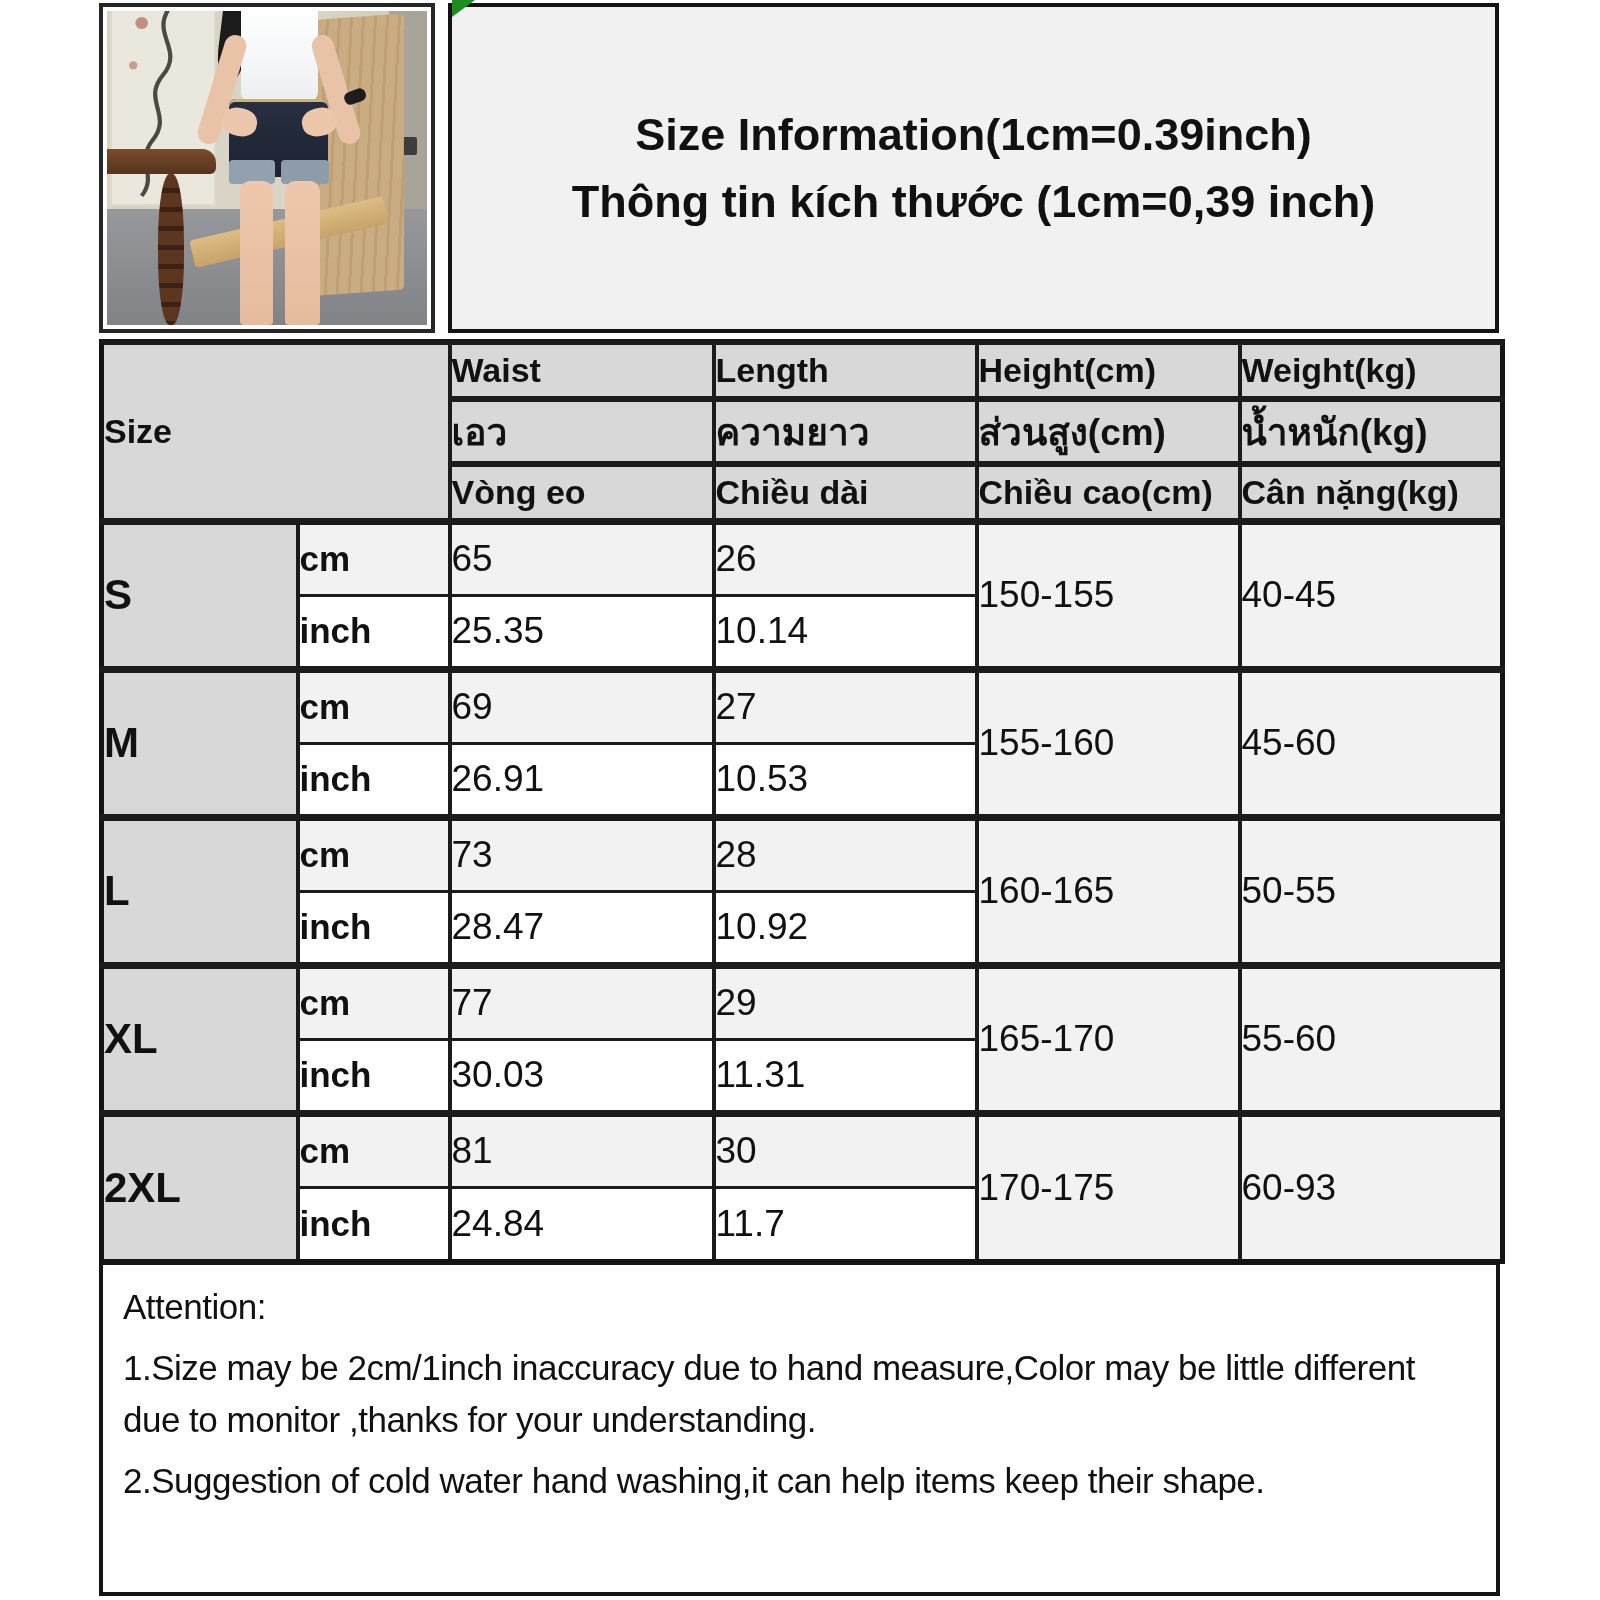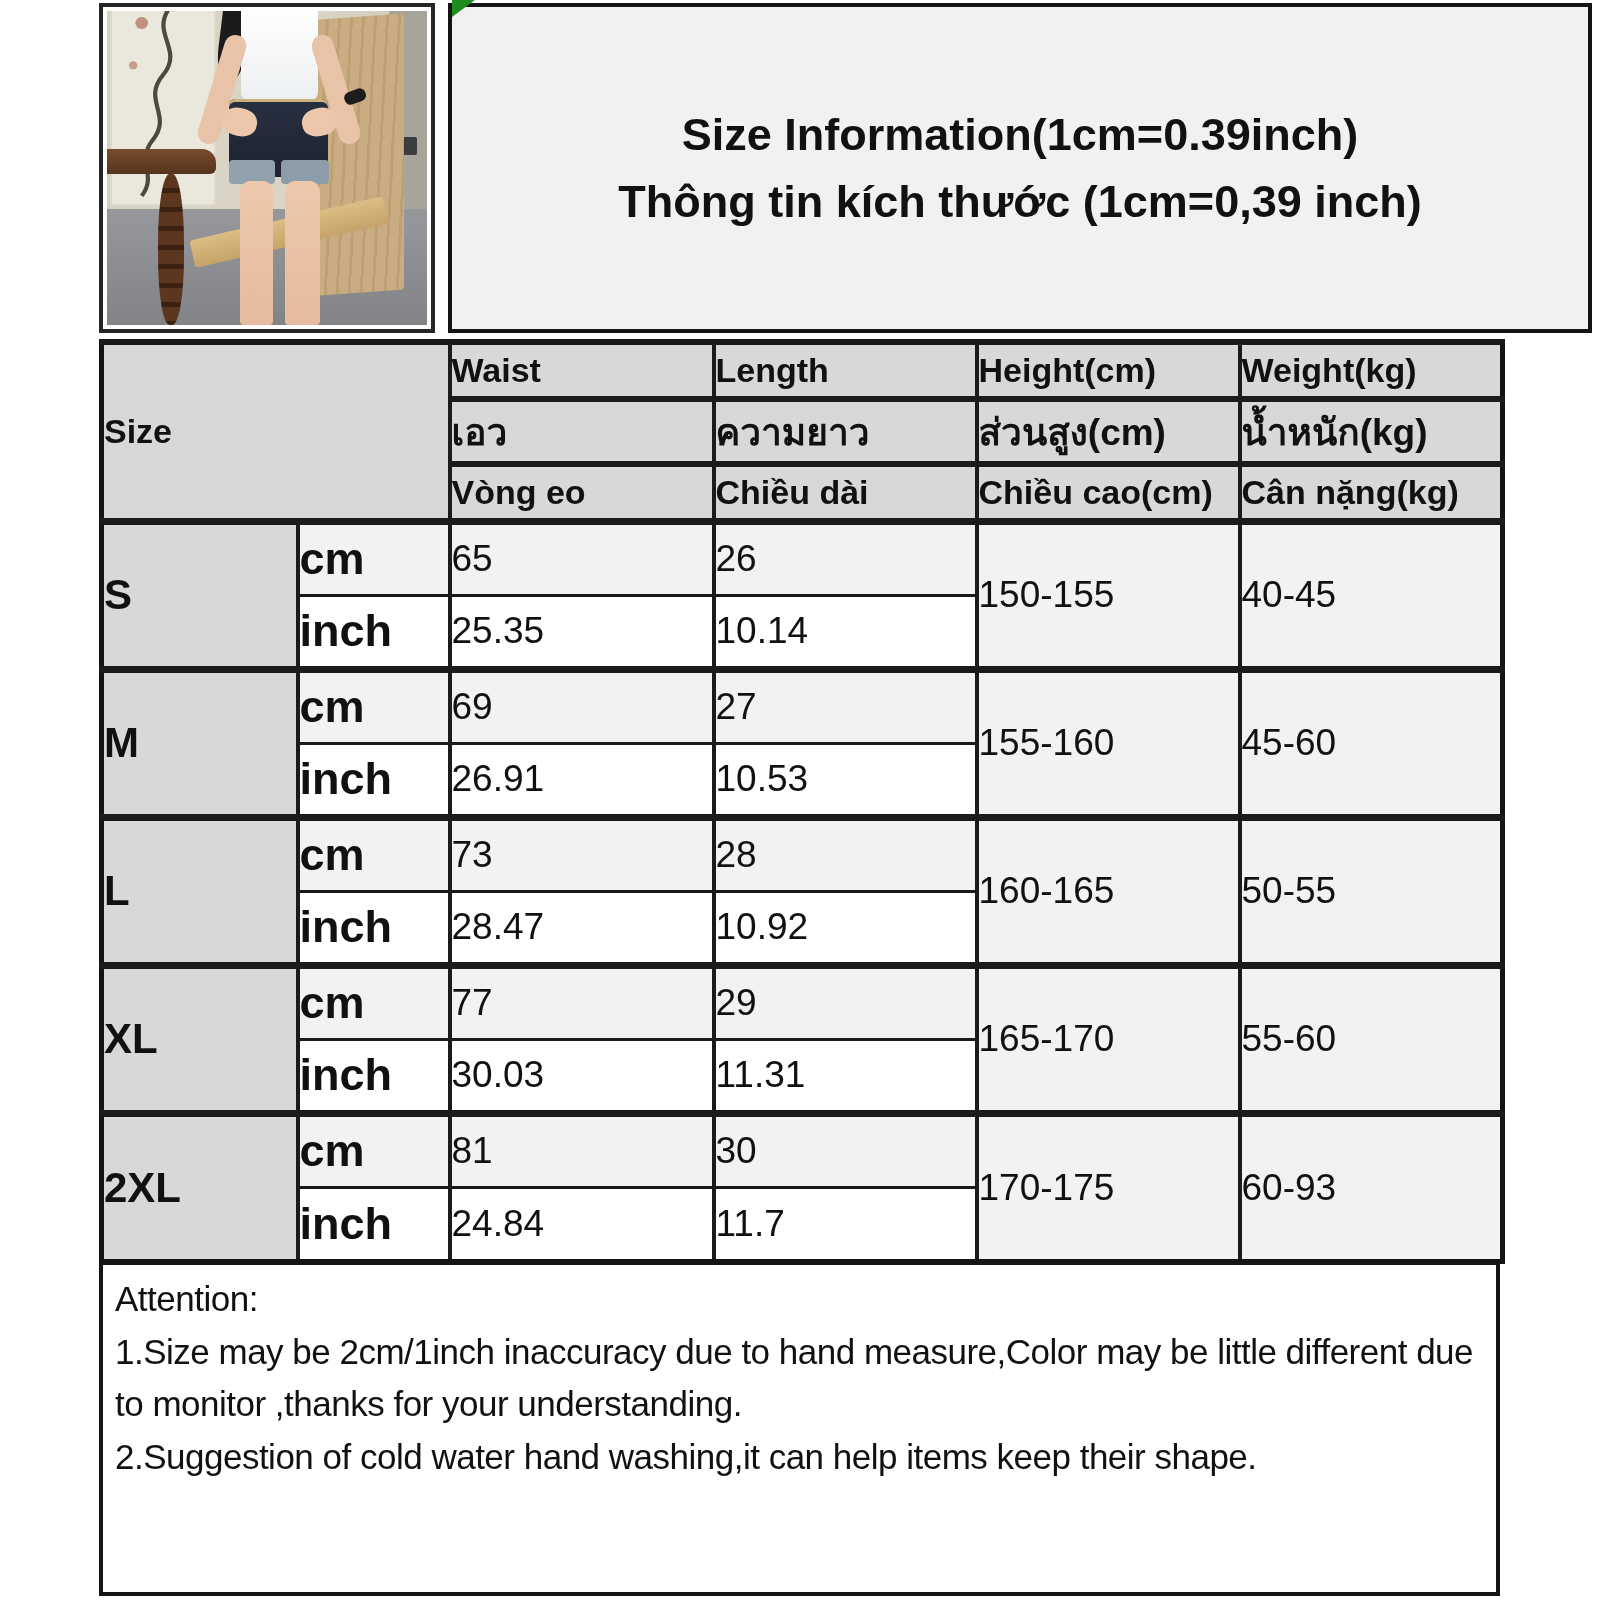--- a/index.html
+++ b/index.html
@@ -37,21 +37,21 @@
   .cuff-left { left: 38%; top: 47.5%; width: 14.5%; height: 7.5%; background: #91a1ad; border-radius: 4px; }
   .cuff-right { left: 54.5%; top: 47.5%; width: 15%; height: 7.5%; background: #8c9ca9; border-radius: 4px; }
   .leg-left { left: 41.5%; top: 54%; width: 10.5%; height: 46%; background: linear-gradient(#eec8ad,#e6bb9e); border-radius: 10px 10px 4px 4px; }
   .leg-right { left: 55.5%; top: 54%; width: 11%; height: 46%; background: linear-gradient(#eec8ad,#e6bb9e); border-radius: 10px 10px 4px 4px; }
 
   
   .green-corner { left: 452px; top: 0; width: 0; height: 0;
     border-top: 17px solid #1e8c1e; border-right: 23px solid transparent; z-index: 5; }
 
   
-  .title-panel { left: 448px; top: 3px; width: 1144px; height: 330px;
+  .title-panel { left: 448px; top: 3px; width: 1051px; height: 330px;
     background: #f1f1f1; border: 4px solid #141414;
     display: flex; flex-direction: column; align-items: center; justify-content: center;
     gap: 15px; text-align: center; font-weight: bold; }
   .title-en, .title-vi { font-size: 45px; }
   .title-th { font-size: 43px; }
 
   
   .size-table { position: absolute; left: 99px; top: 339px; width: 1401px;
     border-collapse: collapse; table-layout: fixed; background: #ffffff;
     border: 5px solid #141414; }
@@ -59,30 +59,30 @@
     padding: 0; overflow: hidden; }
   tr.hrow { height: 57px; }
   tr.hrow td { background: #d8d8d8; font-weight: bold; font-size: 34px; border-top-width: 6px; border-bottom-width: 6px; }
   tr.hrow.th-row td { font-size: 37px; }
   td.size-head { font-size: 60px; font-weight: bold; background: #d8d8d8; }
   tr.drow { height: 74px; }
   tr.grp td { border-top-width: 7px; }
   tr.cm-row td { border-bottom-width: 3px; }
   tr.inch-row td { border-top-width: 3px; }
   td.size-letter { background: #d8d8d8; font-size: 42px; font-weight: bold; }
-  td.unit { font-weight: bold; font-size: 45px; }
+  td.unit { font-weight: bold; font-size: 35px; }
   td.val, td.range { font-size: 37px; font-weight: normal; }
   td.tint { background: #f2f2f2; }
   td.rspan { border-bottom-width: 7px; }
 
   
   .attention { left: 99px; top: 1261px; width: 1401px; height: 335px;
     background: #fff; border: 4px solid #141414; padding: 8px 12px 0 12px;
     font-size: 35px; letter-spacing: -0.5px; line-height: 1.5; color: #111; }
-  .attention div { margin: 0; }
+  .attention div { margin: 8px; }
 </style>
 </head>
 <body>
 
 <div class="page">
 
   <div class="abs photo-frame">
     <div class="photo-scene">
       <div class="scene-el wall"></div>
       <div class="scene-el scroll-painting">

